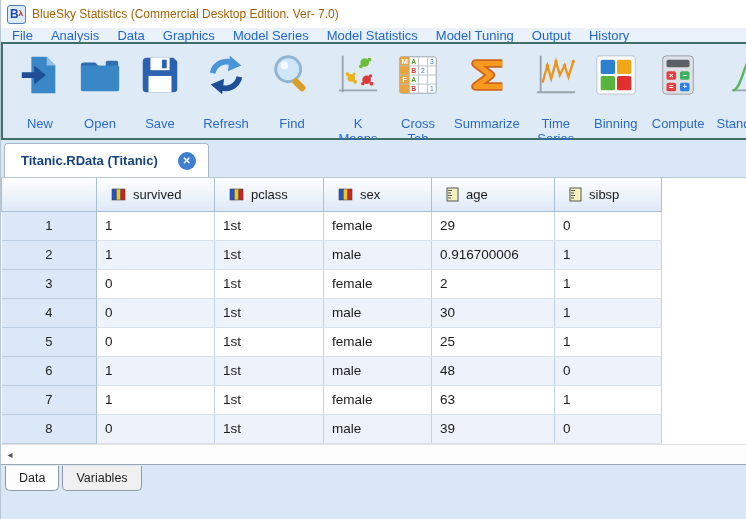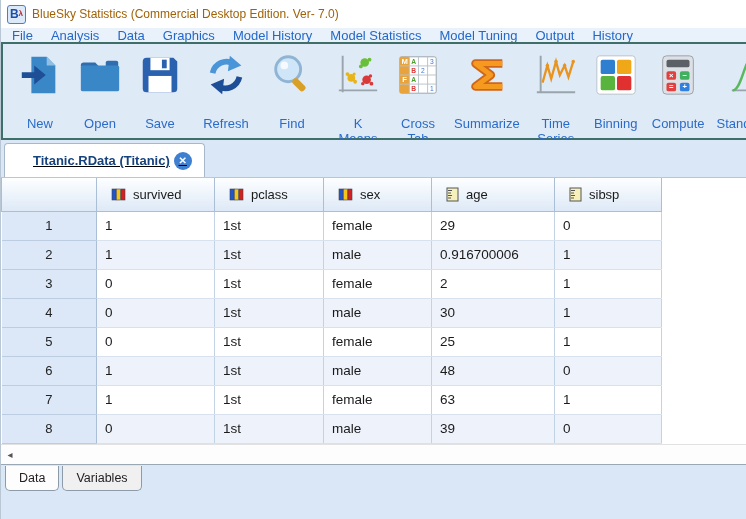--- a/index.html
+++ b/index.html
@@ -28,21 +28,21 @@
   .tgroup { display:flex; align-items:stretch; }
   .tsep { width:1px; background:#aebecb; margin:2px 3px; }
   .tbtn { display:flex; flex-direction:column; align-items:center; justify-content:flex-start;
           padding:4px 6px 2px 6px; cursor:default; }
   .tbtn .ticon { width:48px; height:48px; display:flex; align-items:center; justify-content:center; }
   .tbtn .tlabel { font-size:13px; color:#2b6bc8; margin-top:19px; text-align:center; line-height:1.15; white-space:pre-line; }
 
   
   .tabrow { height:37px; background:#d9e7f7; display:flex; align-items:flex-end; padding-left:3px; flex:0 0 auto; }
   .doctab { height:34px; background:#ffffff; border:1px solid #a9b8c9; border-bottom:none;
-            border-radius:4px 4px 0 0; display:flex; align-items:center; gap:4px; padding:0 12px 0 28px;text-decoration:underline; }
+            border-radius:4px 4px 0 0; display:flex; align-items:center; gap:20px; padding:0 12px 0 16px; }
   .doctab-label { font-size:13px; font-weight:600; color:#16437e; }
   .tab-close { width:18px; height:18px; border-radius:50%; background:#3f7fd0; color:#fff; font-size:10px;
                font-weight:bold; display:flex; align-items:center; justify-content:center; cursor:default; }
 
   
   .gridpanel { flex:0 0 auto; background:#fff; border-top:1px solid #b9c6d4; }
   table.grid { border-collapse:collapse; table-layout:fixed; width:650px; }
   .grid col.c-num { width:95px; } .grid col.c0 { width:118px; } .grid col.c1 { width:109px; }
   .grid col.c2 { width:108px; } .grid col.c3 { width:123px; } .grid col.c4 { width:107px; }
   .grid th { height:33px; background:linear-gradient(#fdfeff, #dde9f6); border:1px solid #aabfd6;
@@ -80,21 +80,21 @@
         <sub>λ</sub>
       </span>
     <span class="title-text">BlueSky Statistics (Commercial Desktop Edition. Ver- 7.0)</span>
   </div>
 
   <div class="menubar">
     <span class="menu-item">File</span>
     <span class="menu-item">Analysis</span>
     <span class="menu-item">Data</span>
     <span class="menu-item">Graphics</span>
-    <span class="menu-item">Model History</span>
+    <span class="menu-item">Model Series</span>
     <span class="menu-item">Model Statistics</span>
     <span class="menu-item">Model Tuning</span>
     <span class="menu-item">Output</span>
     <span class="menu-item">History</span>
   </div>
 
   <div class="toolbar">
     <div class="grip"></div>
 
     <div class="tgroup">

